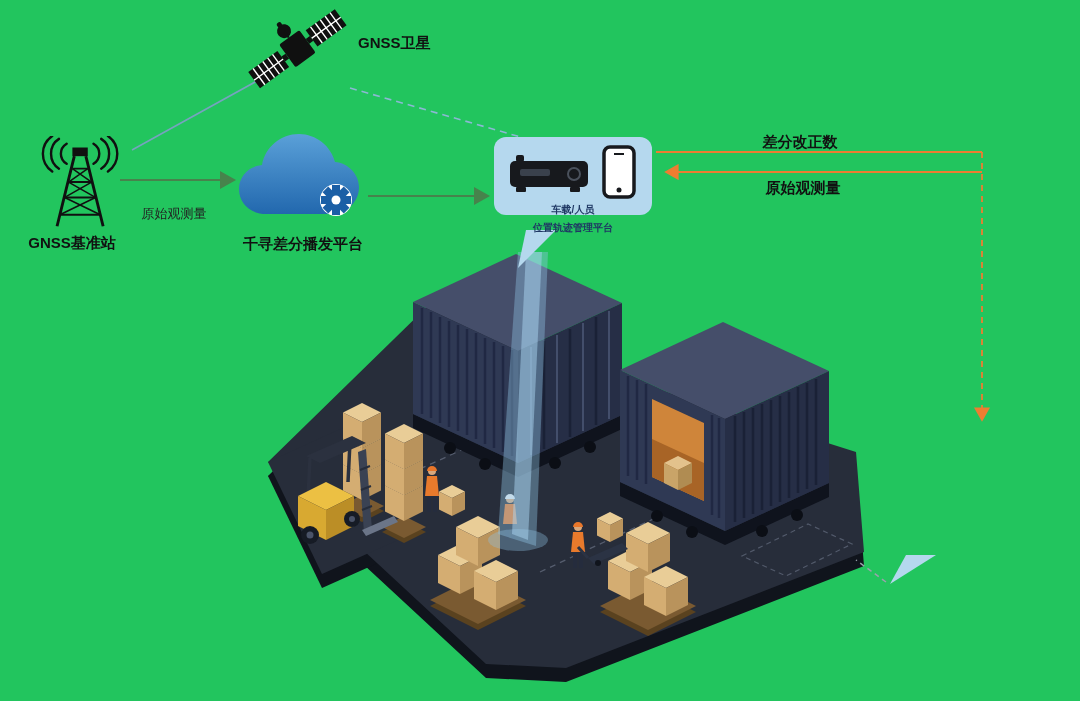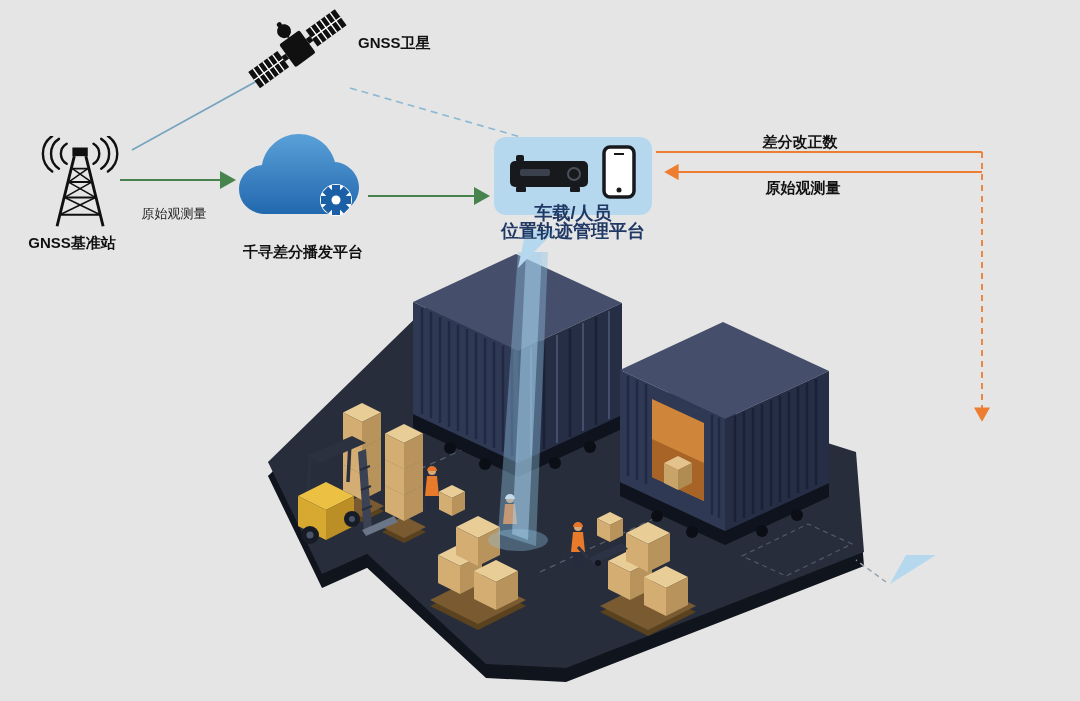--- a/index.html
+++ b/index.html
@@ -1,28 +1,28 @@
 <!DOCTYPE html>
 <html><head>
 <meta charset="utf-8">
 <style>
   html,body{margin:0;padding:0;background:#fff;font-family:"Liberation Sans","DejaVu Sans",sans-serif;}
-  .stage{position:relative;width:1080px;height:701px;background:#e5e5e5;overflow:hidden;}
+  .stage{position:relative;width:1080px;height:701px;background:#22c55e;overflow:hidden;}
   .bg{position:absolute;left:0;top:0;width:1080px;height:701px;}
   .icon{position:absolute;}
   .lbl{position:absolute;color:#111;white-space:nowrap;}
   .sat-lbl{left:358px;top:34px;font-size:15px;font-weight:700;}
   .bs-lbl{left:16px;top:234px;width:112px;text-align:center;font-size:15px;font-weight:700;}
   .raw-lbl{left:124px;top:189px;width:100px;text-align:center;font-size:13px;font-weight:500;color:#222;margin-top:16px;}
-  .cloud-cap{left:224px;top:241px;width:158px;text-align:center;font-size:15px;font-weight:700;line-height:21px;}
+  .cloud-cap{left:224px;top:233px;width:158px;text-align:center;font-size:15px;font-weight:700;line-height:21px;}
   .corr-lbl{left:392px;top:149px;font-size:14px;font-weight:700;line-height:22px;}
   .pos-lbl{left:740px;top:133px;width:120px;text-align:center;font-size:15px;font-weight:700;}
   .cmd-lbl{left:743px;top:179px;width:120px;text-align:center;font-size:15px;font-weight:700;}
   .bubble{position:absolute;background:#b5d8ee;border-radius:12px;display:flex;flex-direction:column;align-items:center;color:#1f3864;font-weight:700;}
-  .terminal-bubble{left:494px;top:137px;width:158px;height:78px;font-size:18px;}
+  .terminal-bubble{left:494px;top:137px;width:158px;height:78px;font-size:10px;}
   .terminal-bubble .row{margin-top:8px;}
   .terminal-bubble .tl{line-height:18px;}
   .finds-bubble{left:884px;top:426px;width:164px;height:133px;font-size:14px;}
   .finds-bubble .row{margin-top:13px;}
   .finds-bubble .tl{line-height:19px;}
 </style>
 </head>
 <body>
 
 <div class="stage">

